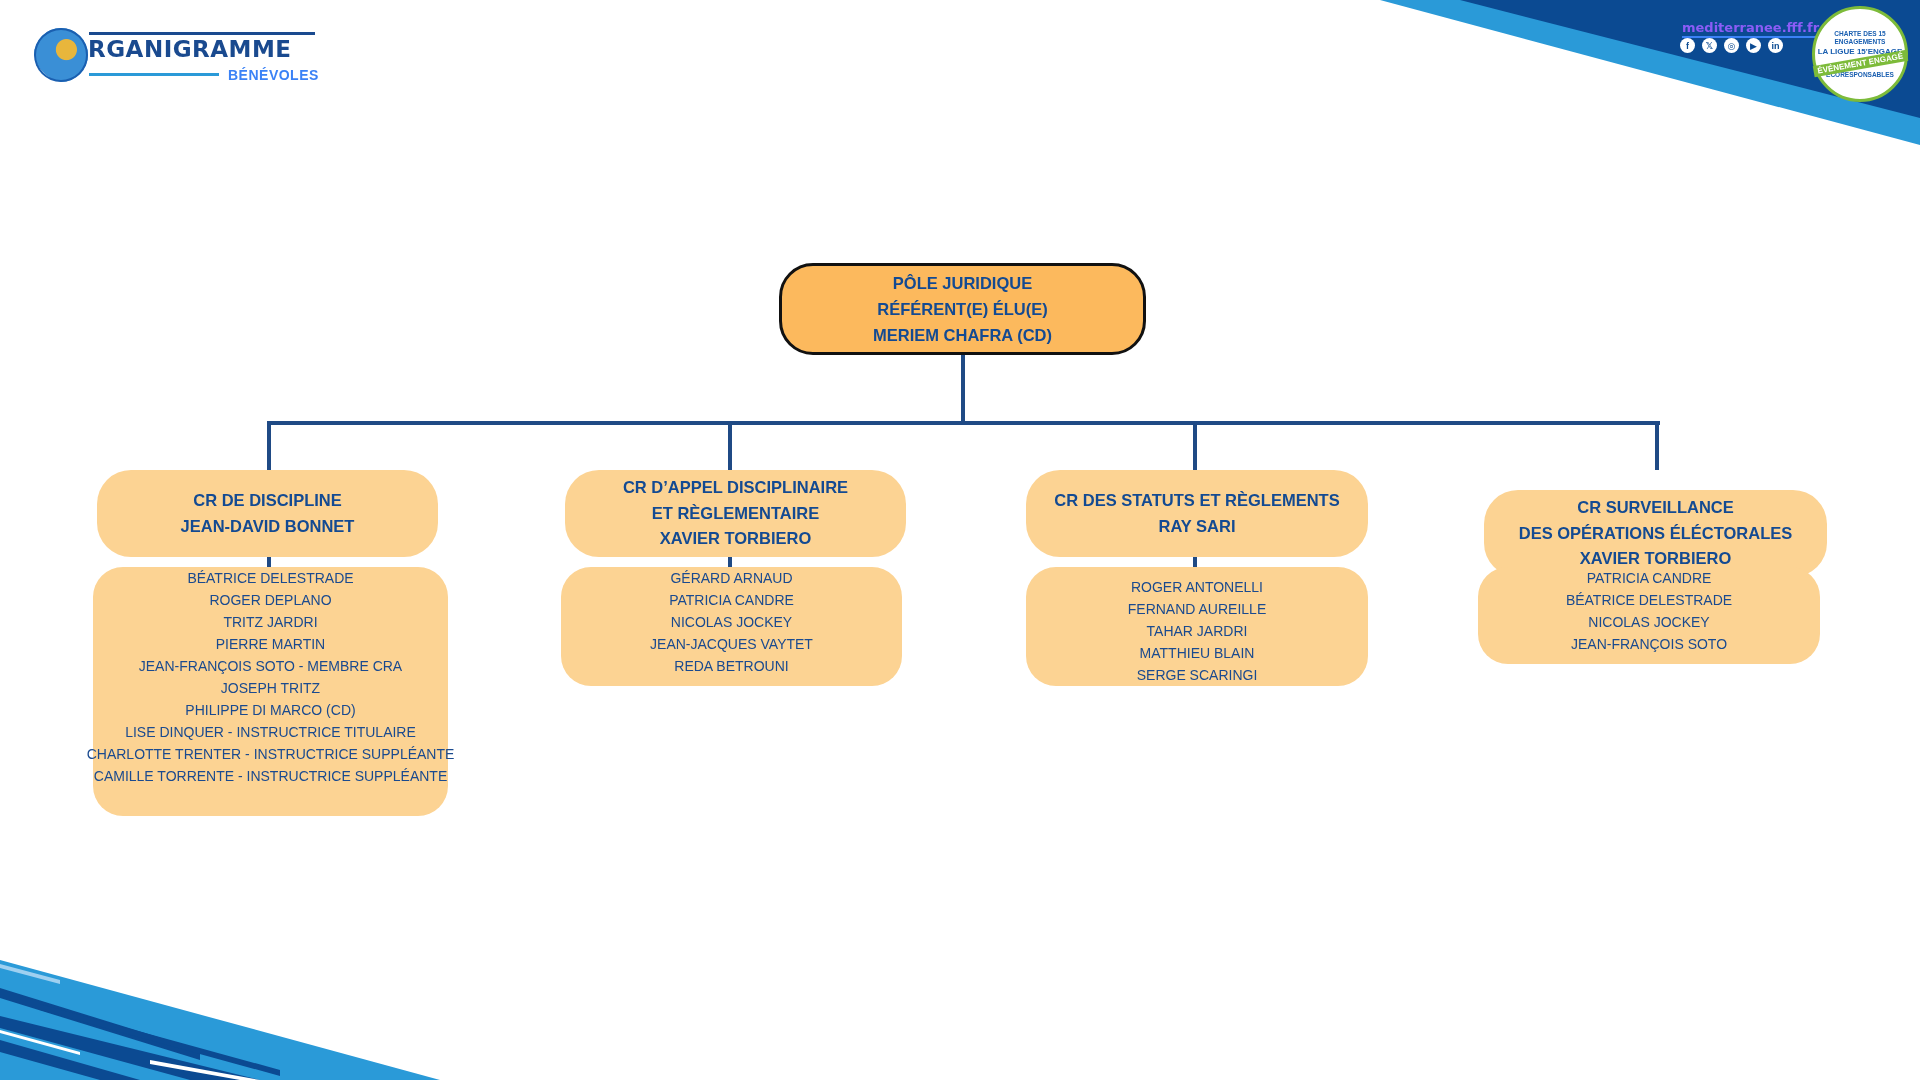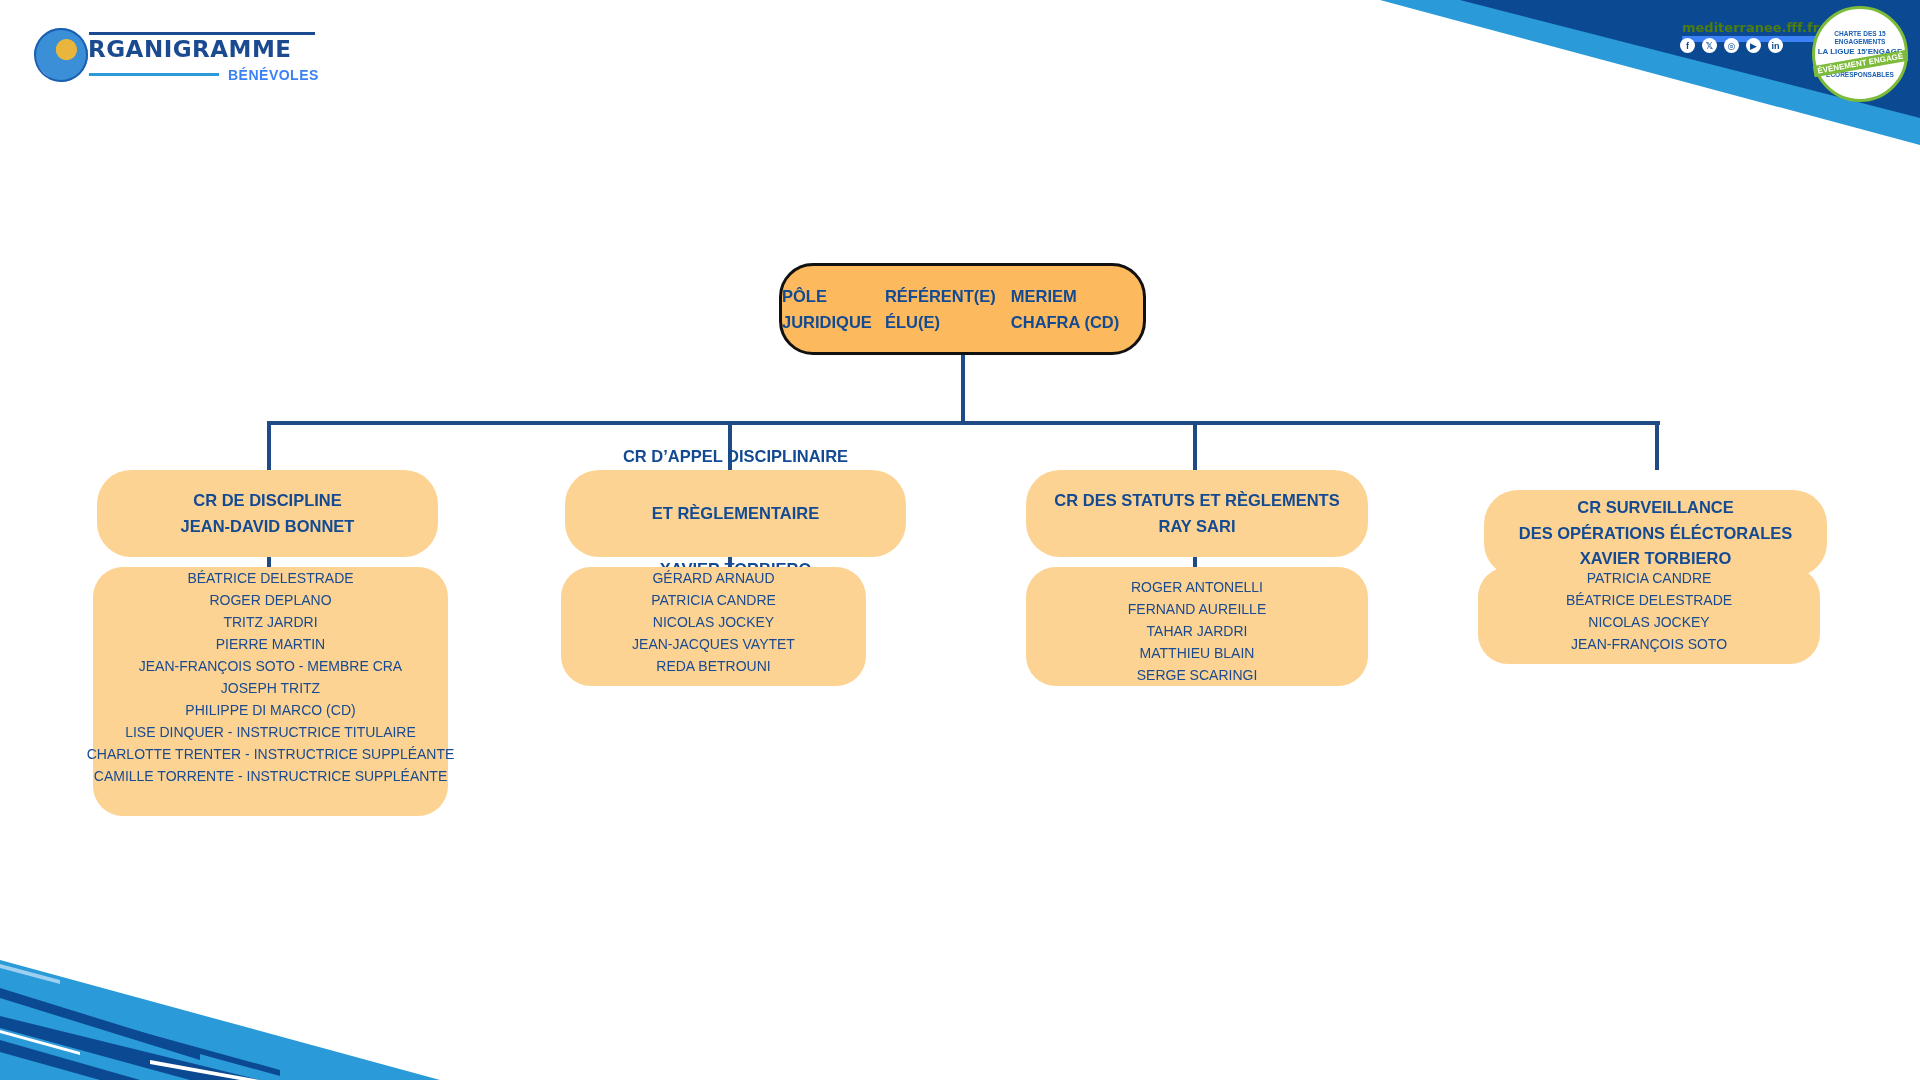--- a/index.html
+++ b/index.html
@@ -16,39 +16,39 @@
     background: radial-gradient(circle at 60% 40%, #e8b63c 0 22%, #3a8fd6 24% 70%, #ffffff 72% 76%, #e06a2a 78%);
     box-shadow: 0 0 0 2px #1a5fb0 inset; }
   .logo-title { left: 88px; top: 38px; font-size: 23px; font-weight: 900; letter-spacing: 0.5px;
     color: #1a4a8f; line-height: 1; font-family: "DejaVu Sans", sans-serif; }
   .logo-bar-top { left: 89px; top: 32px; width: 226px; height: 3px; background: #1a4a8f; }
   .logo-bar-bot { left: 89px; top: 73px; width: 130px; height: 3px; background: #2a9ad8; }
   .logo-sub { left: 228px; top: 67px; font-size: 14px; font-weight: 700; color: #3b82f6; letter-spacing: 0.5px; }
 
   
   .banner { right: 0; top: 0; width: 540px; height: 145px; }
-  .site-url { left: 1682px; top: 20px; font-size: 13px; font-weight: 700; color: #4d7c0f;
-    border-bottom: 6px solid #3b82f6; padding-bottom: 1px; font-family: "DejaVu Sans", sans-serif; }
+  .site-url { left: 1682px; top: 20px; font-size: 13px; font-weight: 700; color: #8b5cf6;
+    border-bottom: 2px solid #3b82f6; padding-bottom: 1px; font-family: "DejaVu Sans", sans-serif; }
   .socials { left: 1680px; top: 38px; display: flex; gap: 7px; }
   .social { width: 15px; height: 15px; border-radius: 50%; background: #ffffff; color: #0a4a92;
     font-size: 9px; font-weight: 700; display: flex; align-items: center; justify-content: center; }
   .badge { left: 1812px; top: 6px; width: 96px; height: 96px; border-radius: 50%; background: #ffffff;
     border: 3px solid #7dbb3a; box-sizing: border-box; display: flex; flex-direction: column; align-items: center; justify-content: center; }
   .badge-top { font-size: 6.5px; font-weight: 700; color: #1a5fb0; text-align: center; line-height: 1.1; }
   .badge-mid { font-size: 8px; font-weight: 900; color: #1a5fb0; margin: 2px 0; }
   .badge-ribbon { background: #7dbb3a; color: #ffffff; font-size: 8px; font-weight: 700; padding: 1px 4px; transform: rotate(-10deg); white-space: nowrap; }
   .badge-bot { font-size: 6.5px; font-weight: 700; color: #1a5fb0; margin-top: 2px; }
 
   
   .stripes { left: 0; top: 960px; width: 440px; height: 120px; }
 
   
   .node-root { left: 779px; top: 263px; width: 367px; height: 92px; background: #fcb95d;
     border: 3px solid #111111; border-radius: 34px; box-sizing: border-box;
-    display: flex; flex-direction: row; align-items: center; justify-content: center; }
+    display: flex; flex-direction: column; align-items: center; justify-content: center; }
   .root-line { font-size: 16.5px; font-weight: 700; color: #134a92; line-height: 26px; }
 
   .line { background: #1f4a85; position: absolute; }
 
   .head { top: 470px; height: 87px; background: #fcd393; border-radius: 34px;
     display: flex; flex-direction: column; align-items: center; justify-content: center; text-align: center; }
   .head-line { font-size: 16.5px; font-weight: 700; color: #134a92; line-height: 25.5px; }
 
   .members { top: 567px; background: #fcd393; border-radius: 30px;
     display: flex; flex-direction: column; align-items: center; justify-content: flex-start; box-sizing: border-box; text-align: center; }
@@ -116,26 +116,26 @@
       <div class="member">PIERRE MARTIN</div>
       <div class="member">JEAN-FRANÇOIS SOTO - MEMBRE CRA</div>
       <div class="member">JOSEPH TRITZ</div>
       <div class="member">PHILIPPE DI MARCO (CD)</div>
       <div class="member">LISE DINQUER - INSTRUCTRICE TITULAIRE</div>
       <div class="member">CHARLOTTE TRENTER - INSTRUCTRICE SUPPLÉANTE</div>
       <div class="member">CAMILLE TORRENTE - INSTRUCTRICE SUPPLÉANTE</div>
     </div>
     <div class="line" style="left: 728px; top: 421px; width: 4px; height: 49px;"></div>
     <div class="line" style="left: 728px; top: 557px; width: 4px; height: 10px;"></div>
-    <div class="abs head" style="left: 565px; width: 341px; gap: 31px;">
+    <div class="abs head" style="left: 565px; width: 341px;">
       <div class="head-line">CR D’APPEL DISCIPLINAIRE</div>
       <div class="head-line">ET RÈGLEMENTAIRE</div>
       <div class="head-line">XAVIER TORBIERO</div>
     </div>
-    <div class="abs members" style="left: 561px; width: 305px; height: 119px;">
+    <div class="abs members" style="left: 561px; width: 341px; height: 119px;">
       <div class="member">GÉRARD ARNAUD</div>
       <div class="member">PATRICIA CANDRE</div>
       <div class="member">NICOLAS JOCKEY</div>
       <div class="member">JEAN-JACQUES VAYTET</div>
       <div class="member">REDA BETROUNI</div>
     </div>
     <div class="line" style="left: 1193px; top: 421px; width: 4px; height: 49px;"></div>
     <div class="line" style="left: 1193px; top: 557px; width: 4px; height: 10px;"></div>
     <div class="abs head" style="left: 1026px; width: 342px;">
       <div class="head-line">CR DES STATUTS ET RÈGLEMENTS</div>

